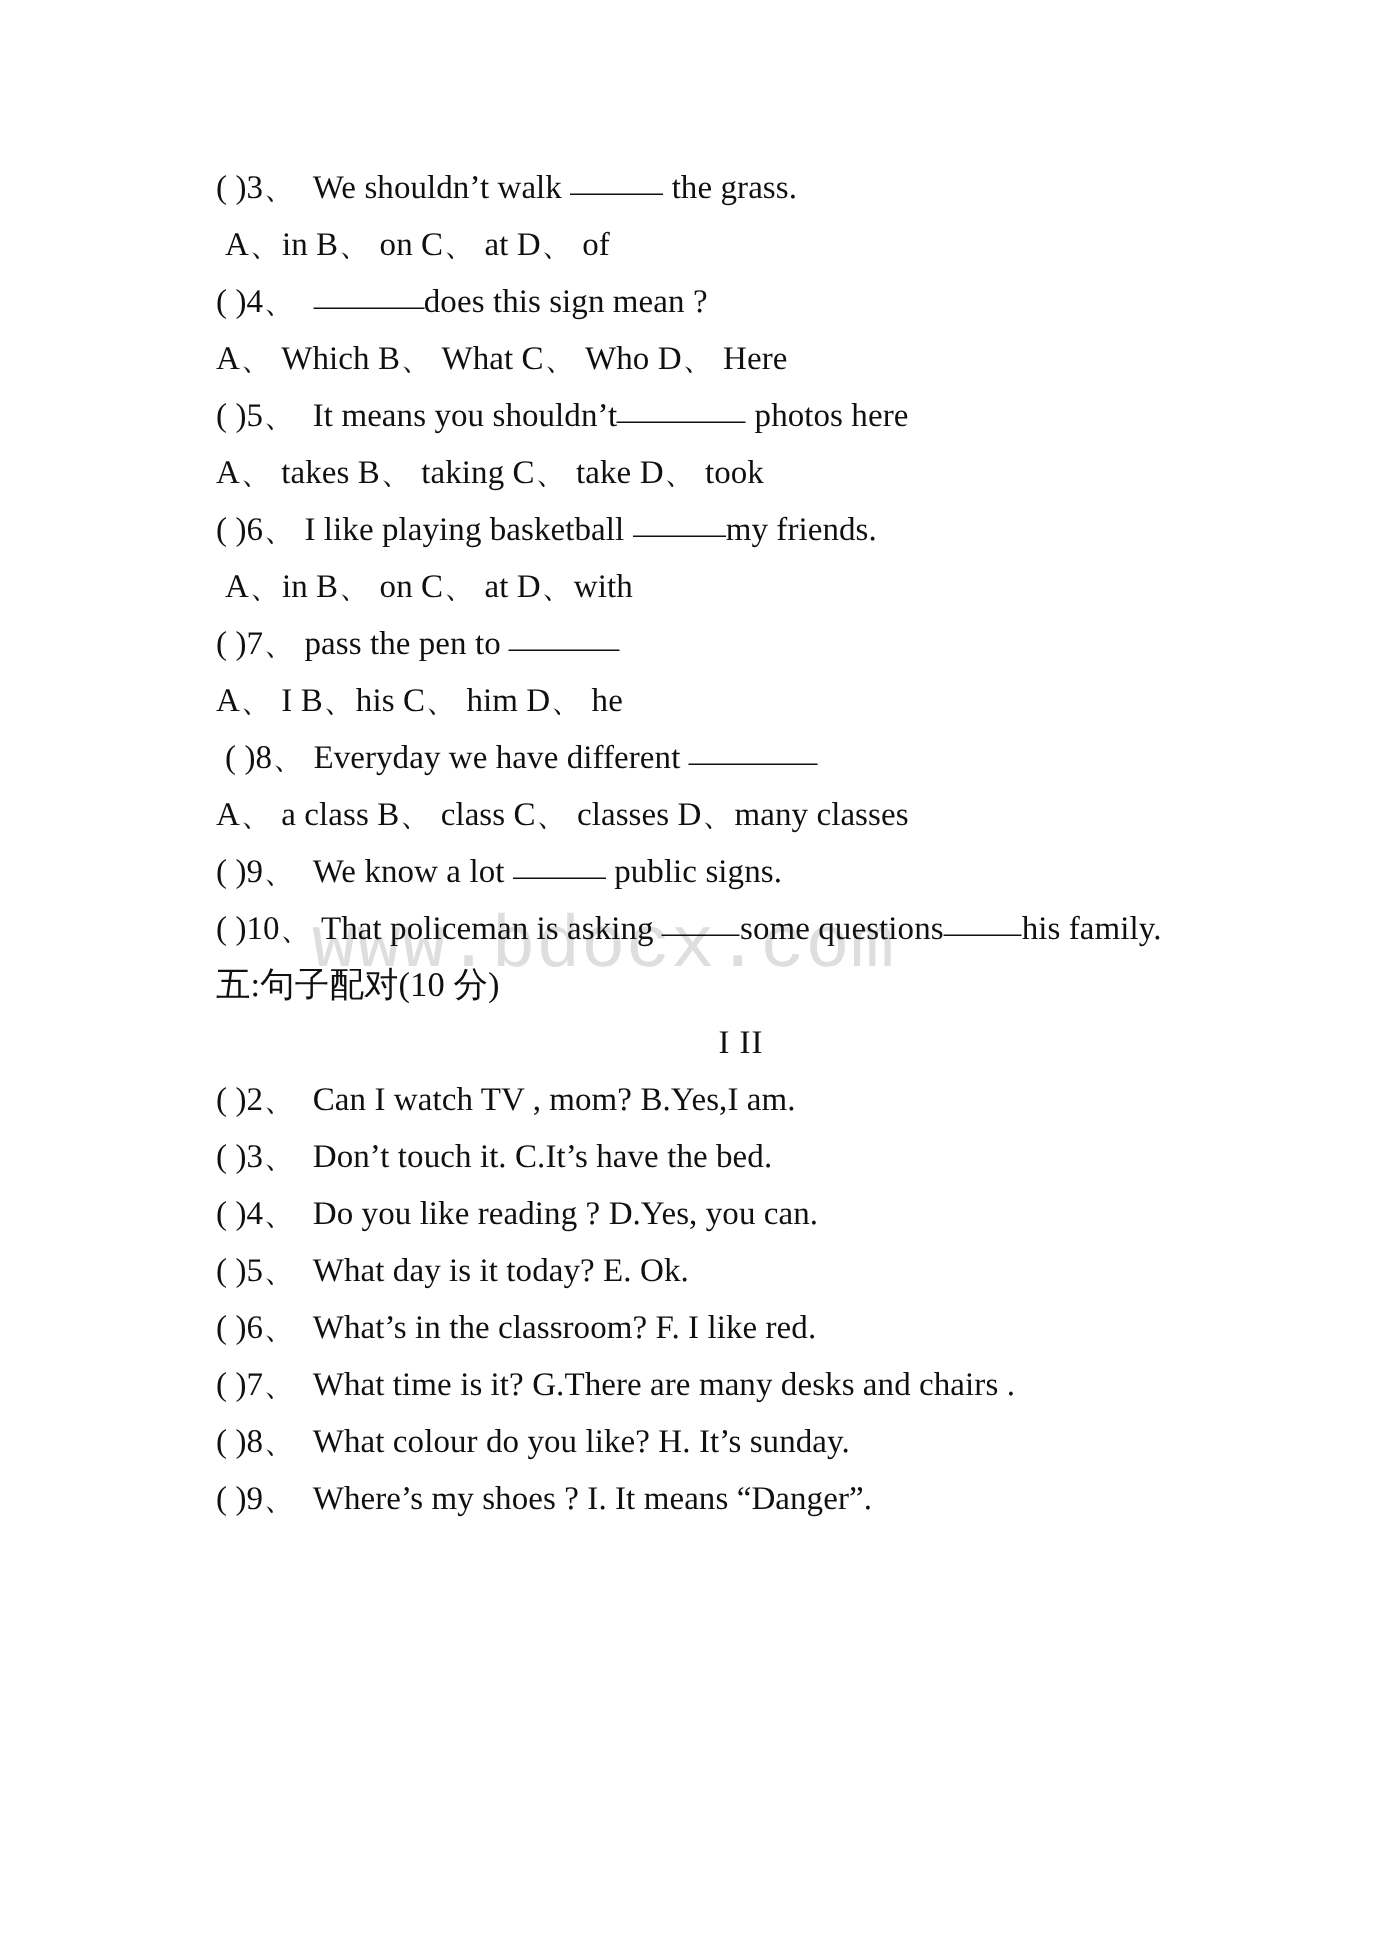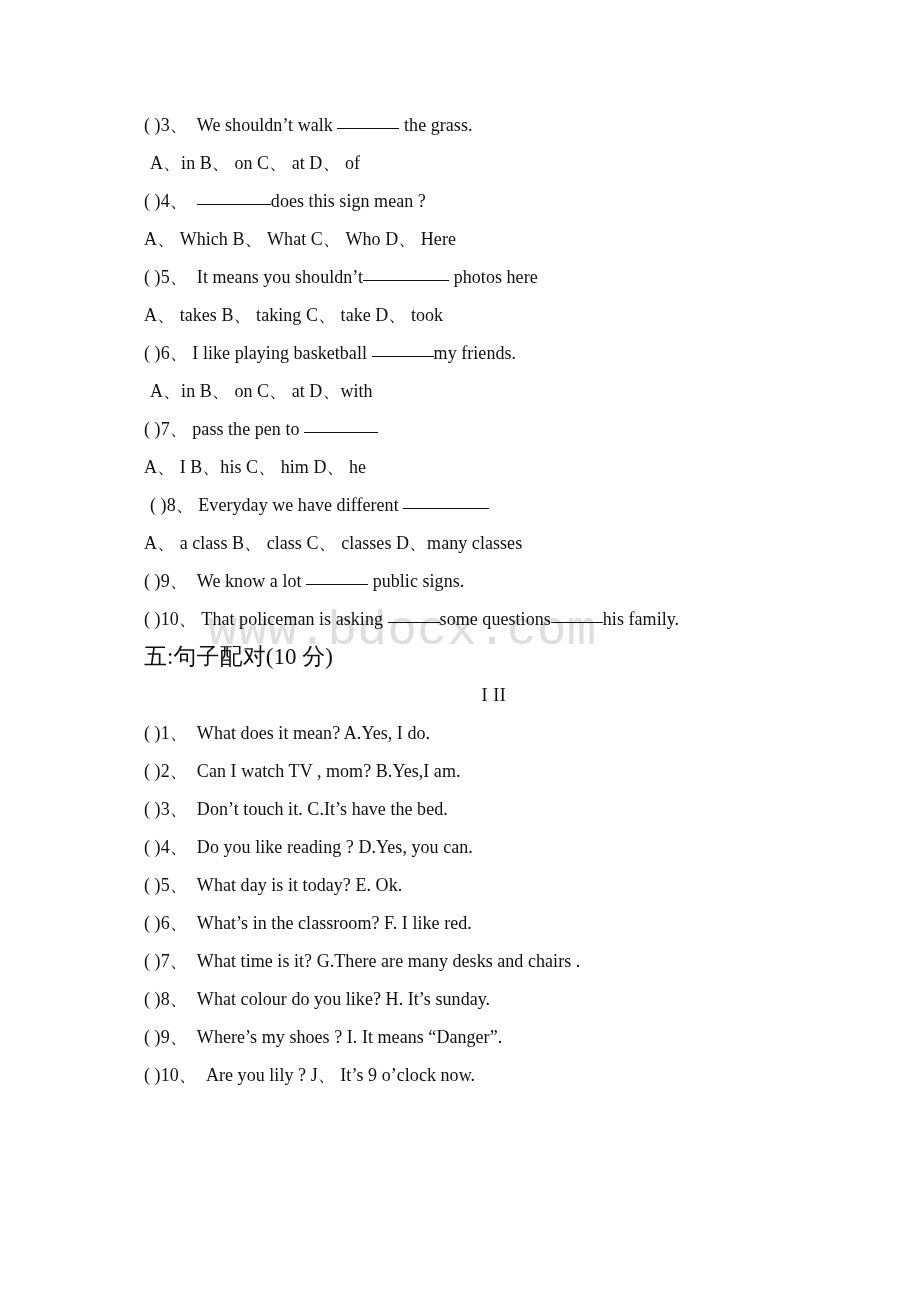--- a/index.html
+++ b/index.html
@@ -47,21 +47,21 @@
   
   #content {
     position: absolute;
     left: 144px;
     top: 106px;
     width: 700px;
     z-index: 2;
   }
 
   .line {
-    font-size: 18px;
+    font-size: 22px;
     line-height: 38px;
     height: 38px;
     white-space: nowrap;
     letter-spacing: 0.05px;
   }
   .line.indent {
     padding-left: 6px;
   }
   .line.cn {
     font-size: 23px;
@@ -110,25 +110,23 @@
     <div class="line indent"><span>( )8、</span>&nbsp;<span>Everyday we have different</span> <span class="blank b-xl"></span></div>
     <div class="line">A、  a class B、  class C、 classes D、many classes</div>
 
     <div class="line"><span>( )9、</span>&nbsp; <span>We know a lot</span> <span class="blank b-md"></span> <span>public signs.</span></div>
 
     <div class="line"><span>( )10、</span>&nbsp;<span>That policeman is asking</span> <span class="blank b-sm"></span><span>some questions</span><span class="blank b-sm"></span><span>his family.</span></div>
 
     <div class="line cn">五:句子配对(10 分)</div>
     <div class="line roman">I II</div>
 
-    <div class="line"><span>( )1、</span>&nbsp; <span>What does it mean?</span> <span>A.Yes, I do.</span></div>
     <div class="line"><span>( )2、</span>&nbsp; <span>Can I watch TV , mom?</span> <span>B.Yes,I am.</span></div>
     <div class="line"><span>( )3、</span>&nbsp; <span>Don’t touch it.</span> <span>C.It’s have the bed.</span></div>
     <div class="line"><span>( )4、</span>&nbsp; <span>Do you like reading ?</span> <span>D.Yes, you can.</span></div>
     <div class="line"><span>( )5、</span>&nbsp; <span>What day is it today?</span> <span>E. Ok.</span></div>
     <div class="line"><span>( )6、</span>&nbsp; <span>What’s in the classroom?</span> <span>F. I like red.</span></div>
     <div class="line"><span>( )7、</span>&nbsp; <span>What time is it?</span> <span>G.There are many desks and chairs .</span></div>
     <div class="line"><span>( )8、</span>&nbsp; <span>What colour do you like?</span> <span>H. It’s sunday.</span></div>
     <div class="line"><span>( )9、</span>&nbsp; <span>Where’s my shoes ?</span> <span>I. It means “Danger”.</span></div>
-    <div class="line"><span>( )10、</span>&nbsp; <span>Are you lily ?</span> <span>J、  It’s 9 o’clock now.</span></div>
 
   </div>
 </div>
 
 </body></html>

